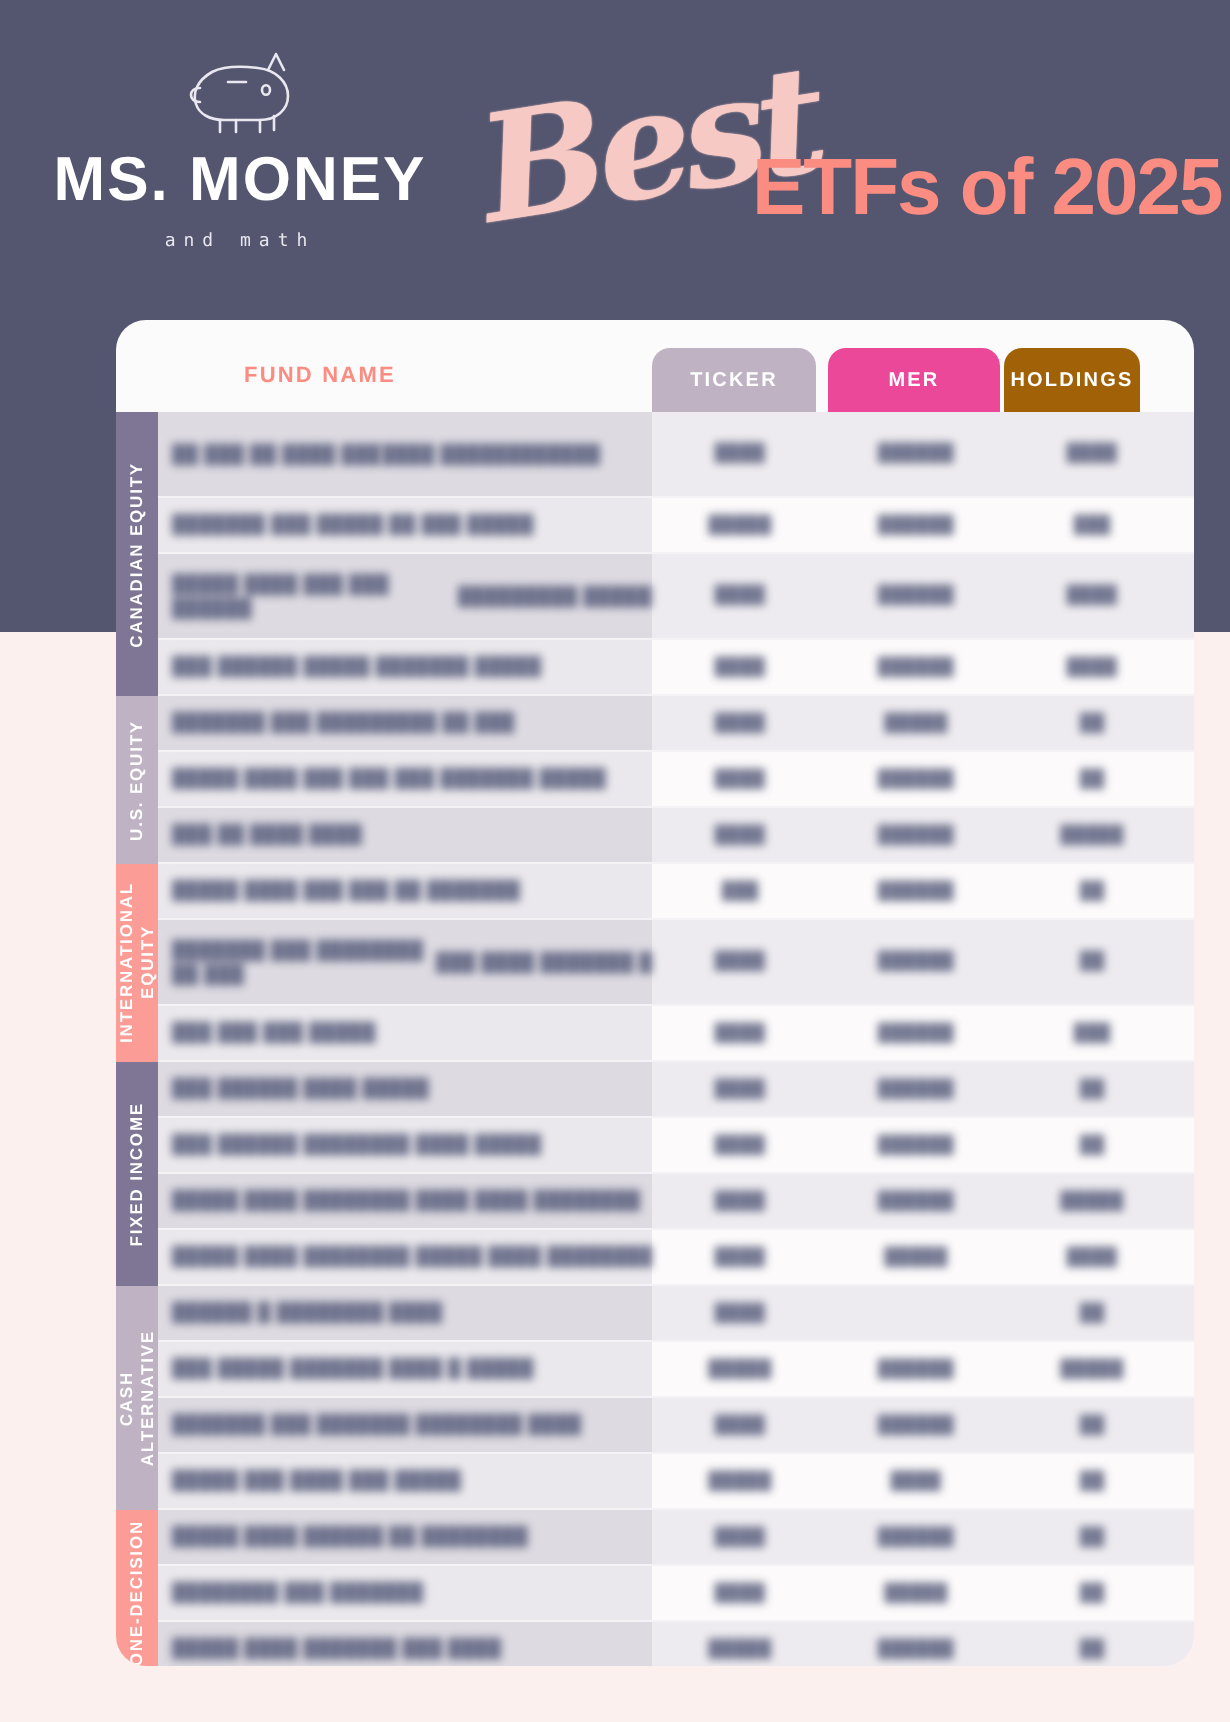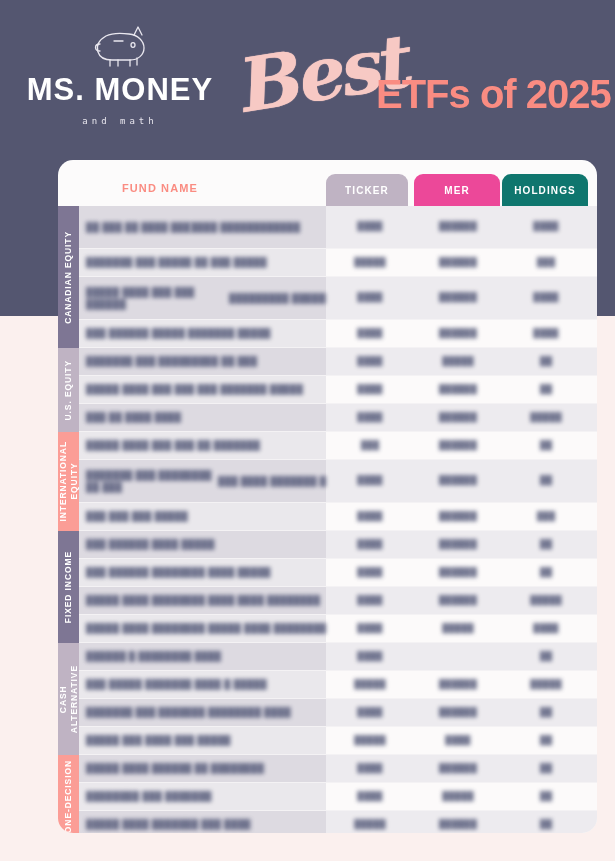--- a/index.html
+++ b/index.html
@@ -129,21 +129,21 @@
     font-size: 10px;
     font-weight: bold;
     letter-spacing: 1.1px;
     display: flex;
     align-items: center;
     justify-content: center;
   }
 
   .pill-ticker   { left: 268px; width: 82px; background: #BFB3C3; }
   .pill-mer      { left: 356px; width: 86px; background: #ec4899; }
-  .pill-holdings { left: 444px; width: 86px; background: #0f766e; }
+  .pill-holdings { left: 444px; width: 68px; background: #a16207; }
 
   .table-body {
     position: relative;
   }
 
   .cat-block {
     position: relative;
     display: flex;
   }
 

